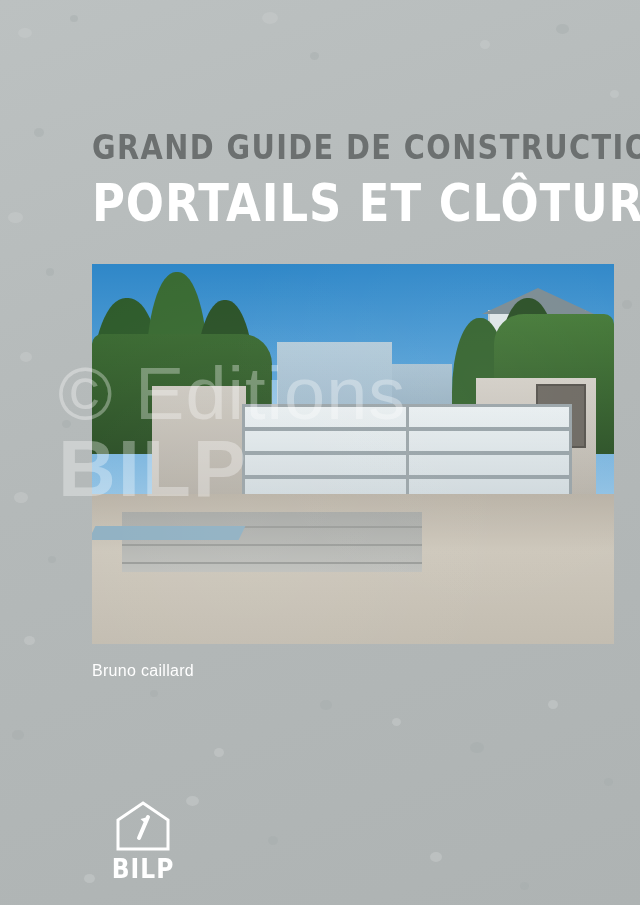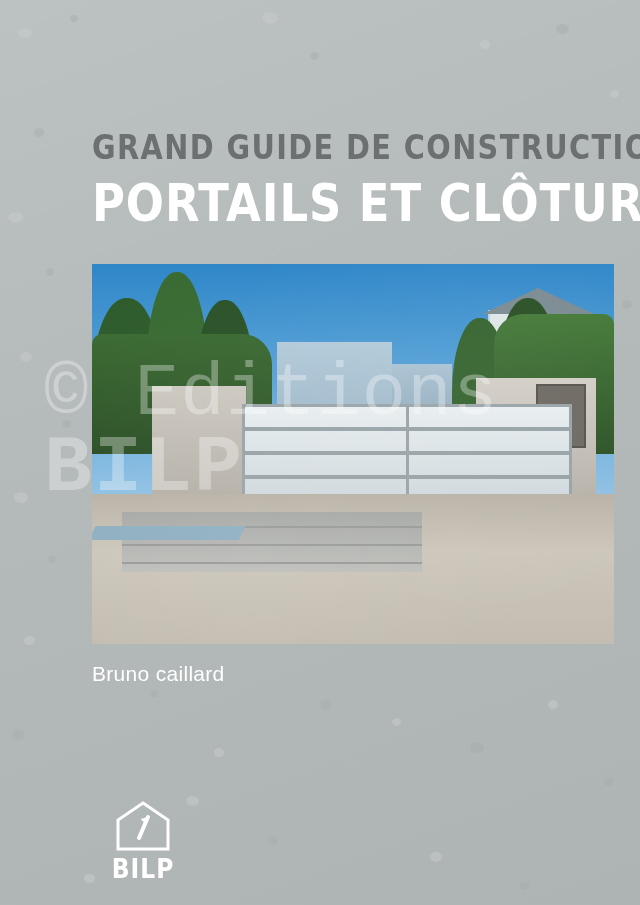--- a/index.html
+++ b/index.html
@@ -237,46 +237,46 @@
     inset: 0;
     background:
       radial-gradient(circle at 30% 70%, rgba(255,255,255,.06), transparent 60%),
       radial-gradient(circle at 75% 30%, rgba(255,255,255,.05), transparent 55%);
     pointer-events: none;
   }
 
   
   .watermark {
     position: absolute;
-    left: 44px;
+    left: 58px;
     top: 360px;
     width: 500px;
     pointer-events: none;
     user-select: none;
     color: rgba(255,255,255,.33);
-    font-family: Liberation Mono, monospace;
+    font-family: Liberation Sans, sans-serif;
     line-height: .92;
   }
   .wm-1 {
     font-size: 74px;
     letter-spacing: 1px;
   }
   .wm-2 {
     font-size: 80px;
     font-weight: bold;
     letter-spacing: 2px;
     margin-top: 4px;
   }
 
   
   .author {
     position: absolute;
     left: 92px;
     top: 662px;
-    font-size: 21px;
+    font-size: 16px;
     color: #ffffff;
     letter-spacing: .3px;
   }
 
   
   .logo {
     position: absolute;
     left: 98px;
     top: 800px;
     width: 90px;

